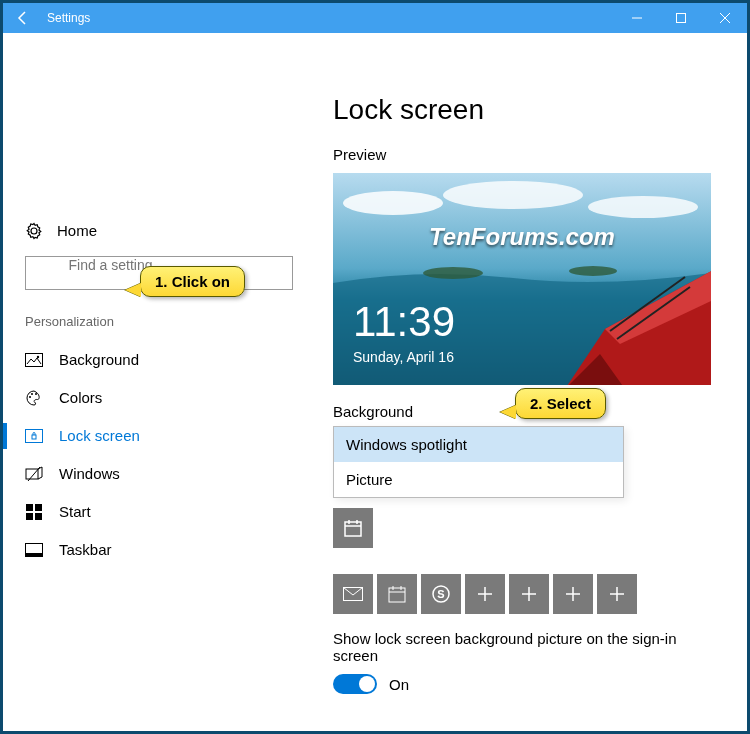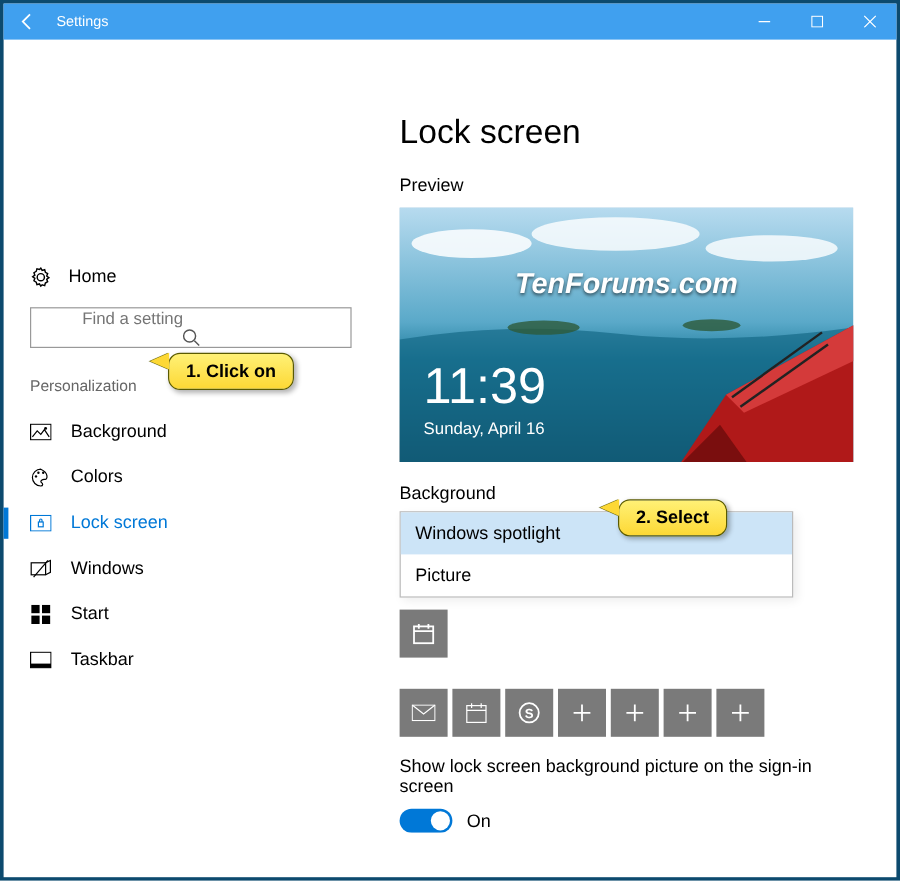--- a/index.html
+++ b/index.html
@@ -25,35 +25,35 @@
   .subhead { font-size: 15px; margin-bottom: 10px; }
   .preview-box { width: 378px; height: 212px; background: linear-gradient(to bottom, #a3c9e0 0%, #79b7d6 35%, #1a6e8e 60%, #0a3d52 100%); position: relative; overflow:hidden; }
   .preview-sky { position:absolute; inset:0; }
   .preview-wing { position:absolute; right:-4px; bottom:-4px; width: 150px; height: 120px; }
   .preview-overlay-text { position:absolute; left:20px; bottom:20px; color:#fff; }
   .preview-time { font-size: 42px; font-weight: 300; line-height:1; }
   .preview-date { font-size: 14px; margin-top: 6px; }
   .watermark { position:absolute; top:50px; left:0; right:0; text-align:center; color:#fff; font-weight:bold; font-style:italic; font-size:24px; text-shadow:0 2px 3px rgba(0,0,0,.6); }
   .bg-section { margin-top: 18px; }
   .label15 { font-size: 15px; margin-bottom: 6px; }
-  .dropdown-open { width: 328px; border: 1px solid #bbb; background:#fff; box-shadow: 3px 3px 8px rgba(0,0,0,.08); }
+  .dropdown-open { width: 291px; border: 1px solid #bbb; background:#fff; box-shadow: 3px 3px 8px rgba(0,0,0,.08); }
   .dropdown-option { padding: 9px 12px; font-size: 15px; }
   .dropdown-option.selected { background: #cce4f7; }
   .tile-row { display:flex; gap: 4px; margin-top: 10px; }
   .tile { width:40px; height:40px; background:#7a7a7a; display:flex; align-items:center; justify-content:center; color:#fff; }
   .tile.small { width:40px; height:40px; }
   .quick-section { margin-top: 26px; }
   .quick-tiles { display:flex; gap:4px; margin-top:10px; }
   .toggle-section { margin-top: 16px; }
   .toggle-row { display:flex; align-items:center; gap: 12px; margin-top:10px; }
   .toggle { width: 44px; height: 20px; background:#0078d7; border-radius: 10px; position:relative; }
   .toggle .knob { position:absolute; right:2px; top:2px; width:16px; height:16px; background:#fff; border-radius:50%; }
   .toggle-label { font-size:15px; }
   
-  .callout { position:absolute; display:flex; align-items:flex-start; z-index: 50; margin-top: 28px; }
+  .callout { position:absolute; display:flex; align-items:flex-end; z-index: 50; }
   .callout-bubble { background: #ffeb3b; background: linear-gradient(#fff176, #fdd835); border: 1px solid #5a5a00; border-radius: 10px; padding: 6px 14px; font-weight: bold; font-size: 15px; box-shadow: 2px 2px 4px rgba(0,0,0,.3); white-space: nowrap; }
   .callout-arrow-left { width:0; height:0; border-top:7px solid transparent; border-bottom:7px solid transparent; border-right: 16px solid #fdd835; margin-right:-1px; filter: drop-shadow(-1px 0 0 #5a5a00); }
   svg { display:block; }
 </style>
 </head>
 <body>
 
 <div class="window">
 
   <div class="titlebar">

